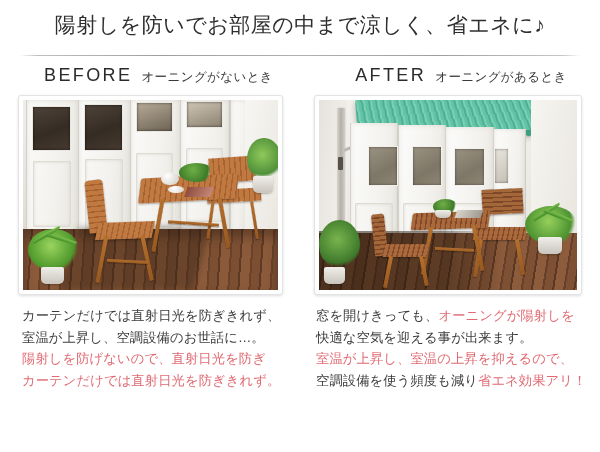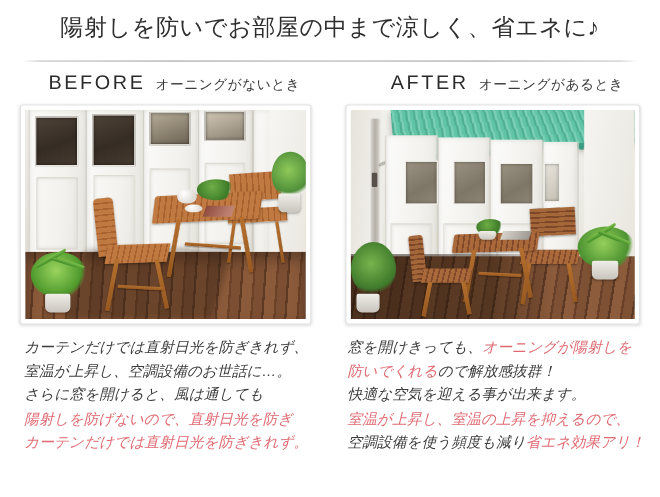--- a/index.html
+++ b/index.html
@@ -242,21 +242,20 @@
   }
 
   
   .caption {
     margin-top: 10px;
     font-size: 13.3px;
     line-height: 1.62;
     letter-spacing: 0.1px;
     color: #3c3c3c;
     padding-left: 4px;
-    font-style: italic;
   }
   .col.right .caption { padding-left: 2px; }
   .caption .hl { color: #e06a72; }
   .cap-line { white-space: nowrap; }
 </style>
 </head>
 <body>
 
 <div class="title-wrap">
   <div class="title">陽射しを防いでお部屋の中まで涼しく、省エネに♪</div>
@@ -328,23 +327,20 @@
     </div>
 
     <div class="caption">
       <div class="cap-line">
         <span>カーテンだけでは直射日光を防ぎきれず、</span>
       </div>
       <div class="cap-line">
         <span>室温が上昇し、空調設備のお世話に…。</span>
       </div>
       <div class="cap-line">
-        <span>さらに窓を開けると、風は通しても</span>
-      </div>
-      <div class="cap-line">
         <span class="hl">陽射しを防げないので、直射日光を防ぎ</span>
       </div>
       <div class="cap-line">
         <span class="hl">カーテンだけでは直射日光を防ぎきれず。</span>
       </div>
     </div>
   </div>
 
   <div class="col right">
 
@@ -411,23 +407,20 @@
         <div class="plant-leaf" style="left:87%;top:60%;width:12%;height:4px;transform:rotate(22deg);"></div>
         <div class="pot" style="left:85%;top:72%;width:9%;height:9%;"></div>
       </div>
     </div>
 
     <div class="caption">
       <div class="cap-line">
         <span>窓を開けきっても、</span><span class="hl">オーニングが陽射しを</span>
       </div>
       <div class="cap-line">
-        <span class="hl">防いでくれる</span><span>ので解放感抜群！</span>
-      </div>
-      <div class="cap-line">
         <span>快適な空気を迎える事が出来ます。</span>
       </div>
       <div class="cap-line">
         <span class="hl">室温が上昇し、室温の上昇を抑えるので、</span>
       </div>
       <div class="cap-line">
         <span>空調設備を使う頻度も減り</span><span class="hl">省エネ効果アリ！</span>
       </div>
     </div>
   </div>

